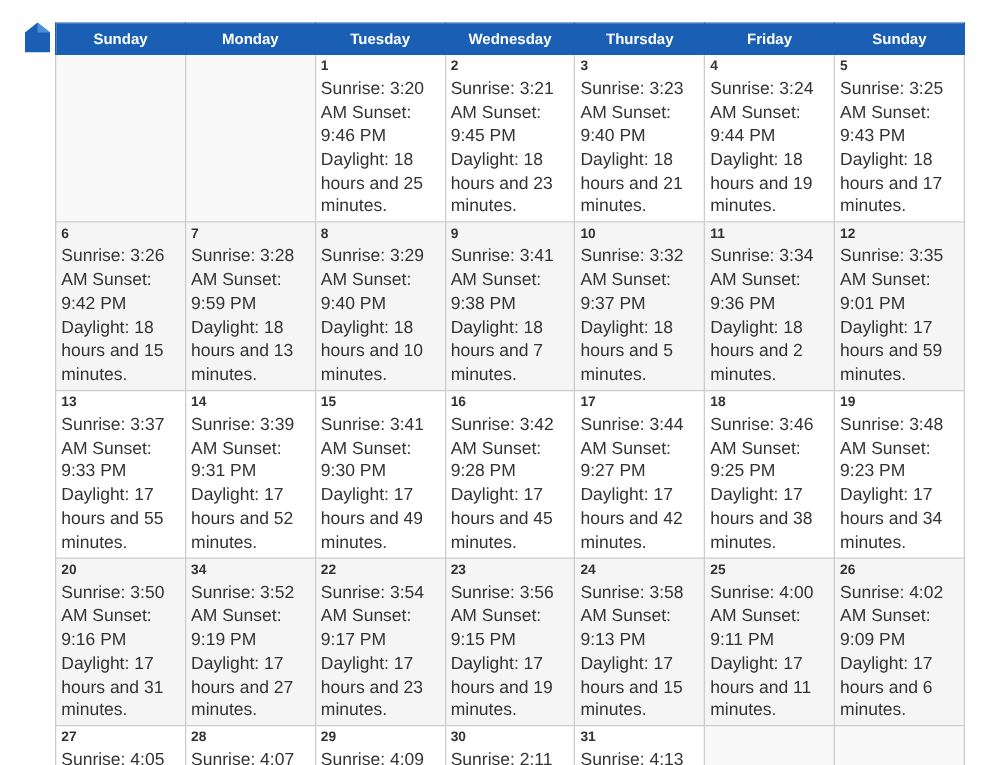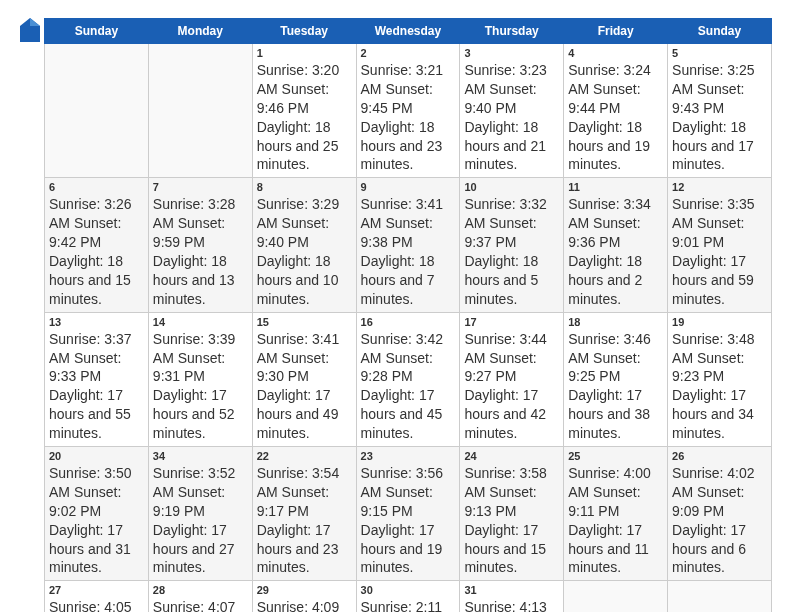--- a/index.html
+++ b/index.html
@@ -276,21 +276,21 @@
             <div class="day-info">Sunrise: 3:48 AM
 Sunset: 9:23 PM
 Daylight: 17 hours
 and 34 minutes.</div>
           </td>
         </tr>
         <tr class="row-alt">
           <td>
             <span class="day-number">20</span>
             <div class="day-info">Sunrise: 3:50 AM
-Sunset: 9:02 PM
+Sunset: 9:16 PM
 Daylight: 17 hours
 and 31 minutes.</div>
           </td>
           <td>
             <span class="day-number">34</span>
             <div class="day-info">Sunrise: 3:52 AM
 Sunset: 9:19 PM
 Daylight: 17 hours
 and 27 minutes.</div>
           </td>

